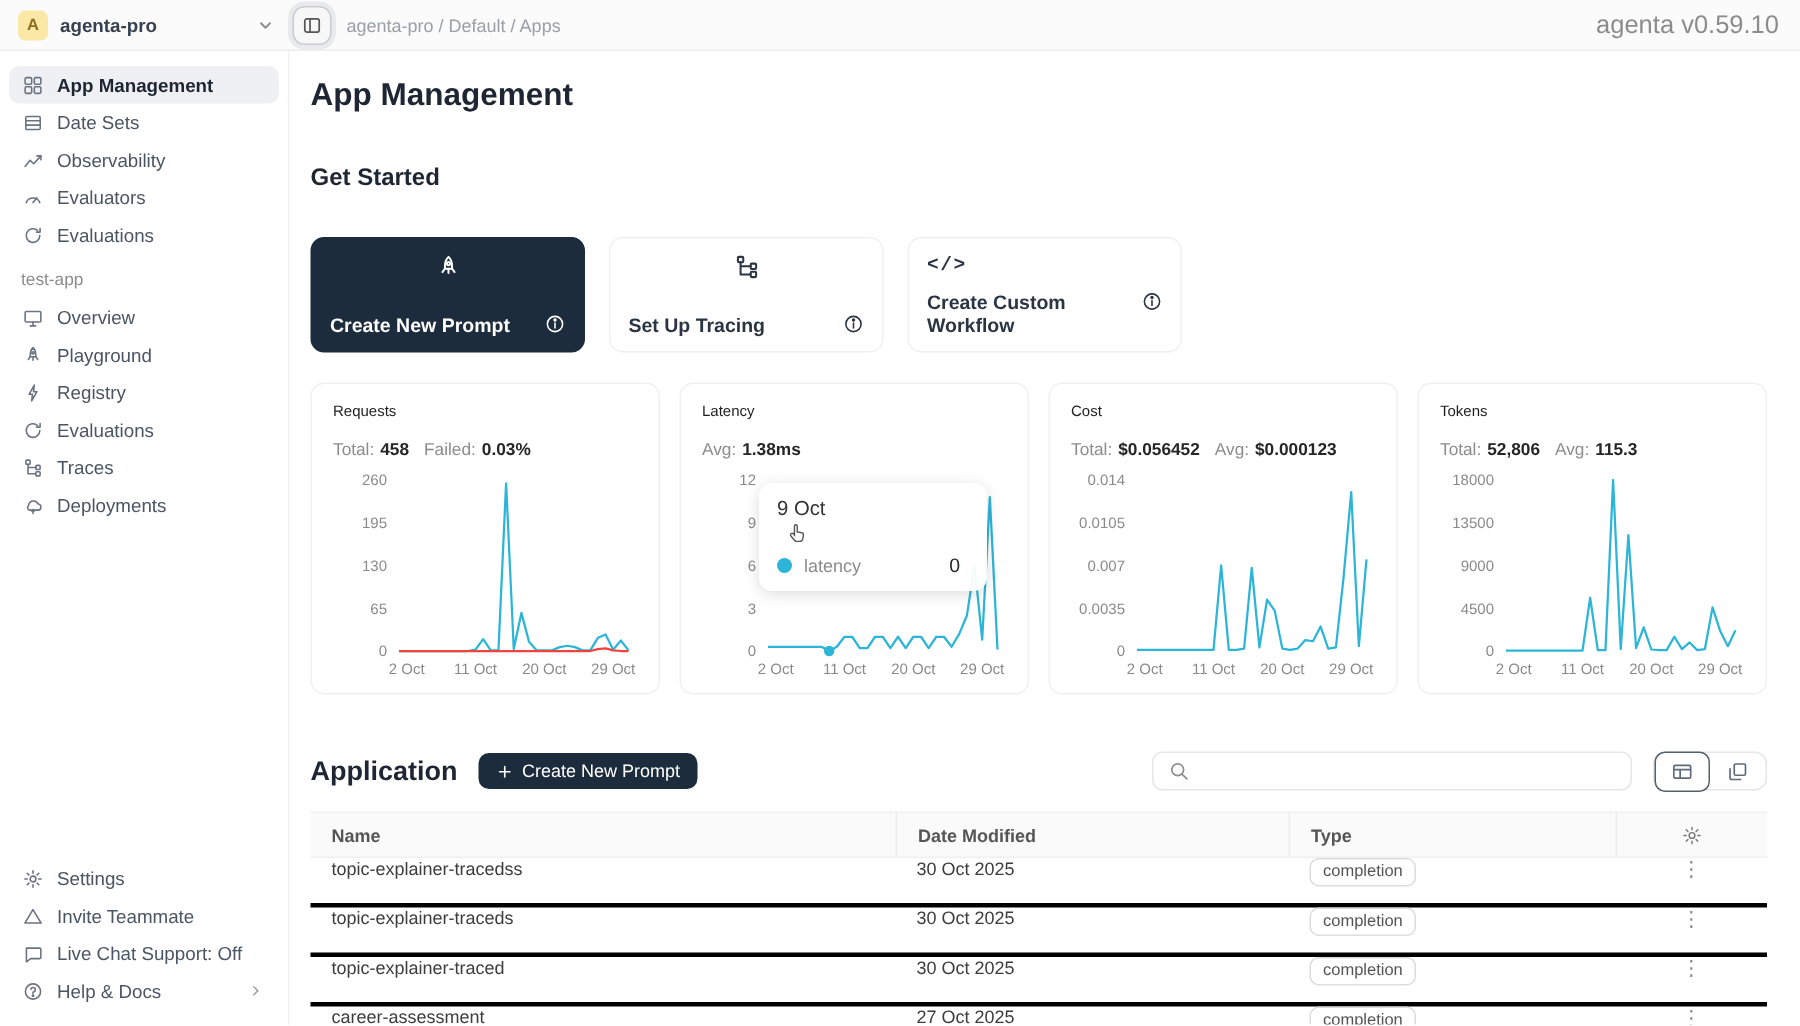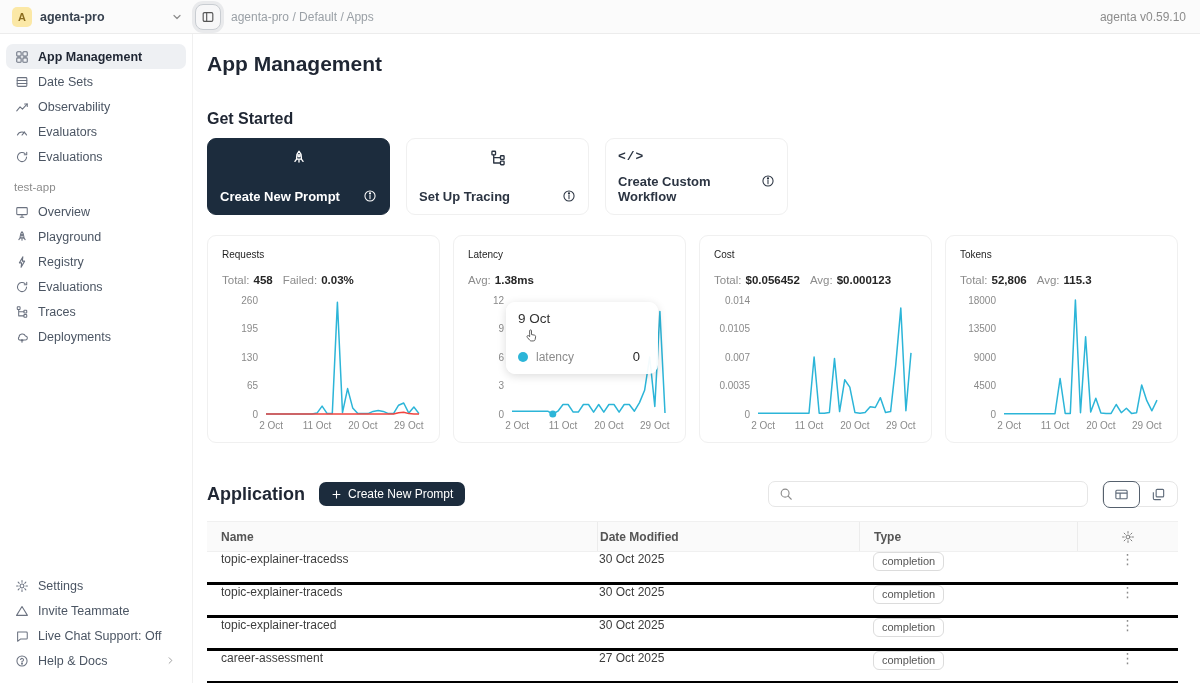--- a/index.html
+++ b/index.html
@@ -10,38 +10,38 @@
 
   
   .topbar { height:34px; display:flex; align-items:center; background:#fbfbfb; border-bottom:1px solid #ececec; }
   .topbar-left { width:193px; flex:0 0 auto; display:flex; align-items:center; padding:0 10px 0 12px; gap:8px; }
   .avatar { width:20px; height:20px; border-radius:5px; background:#fbe8a6; color:#8c6d1f; font-size:11px;
     font-weight:700; display:flex; align-items:center; justify-content:center; }
   .ws-name { font-size:12.5px; font-weight:600; color:#37414f; flex:1; }
   .panel-btn { width:26px; height:26px; margin-left:2px; border-radius:8px; border:1px solid #c9cdd2;
     box-shadow:0 0 0 3px #e9eaec; background:#f7f7f8; display:flex; align-items:center; justify-content:center; color:#555; }
   .breadcrumb { font-size:12px; color:#9aa0a6; margin-left:10px; flex:1; }
-  .version { font-size:12px; color:#8c8c8c; padding-right:14px; }
+  .version { font-size:17px; color:#8c8c8c; padding-right:14px; }
 
   
   .shell { display:flex; height:649px; }
   .sidebar { width:193px; flex:0 0 auto; border-right:1px solid #f0f0f0; padding:10px 6px 6px 6px;
     display:flex; flex-direction:column; }
   .side-item { display:flex; align-items:center; gap:9px; height:25px; padding:0 8px; border-radius:7px;
     font-size:12.5px; color:#4b5563; cursor:pointer; }
   .side-item .icon { color:#6b7280; width:15px; }
   .side-item.active { background:#eef0f3; color:#1f2633; font-weight:600; }
   .side-section { font-size:11.5px; color:#8c8c8c; padding:12px 8px 6px 8px; }
   .side-footer { margin-top:auto; padding-bottom:4px; }
   .side-item .chev-right { margin-left:auto; color:#8c8c8c; }
 
   
   .main { flex:1; padding:18px 22px 0 14px; overflow:hidden; }
   .h1 { font-size:21px; font-weight:600; color:#1f2633; margin-bottom:34px; }
-  .h2 { font-size:16px; font-weight:600; color:#1f2633; margin-bottom:10px; }
+  .h2 { font-size:16px; font-weight:600; color:#1f2633; margin-bottom:30px; }
 
   
   .gs-row { display:flex; gap:16px; margin-bottom:20px; }
   .gs-card { width:183px; height:77px; border-radius:9px; border:1px solid #f0f0f0; background:#fff;
     padding:10px 12px; display:flex; flex-direction:column; justify-content:space-between; cursor:pointer; }
   .gs-card .gs-label-row { display:flex; align-items:flex-start; justify-content:space-between; }
   .gs-card .gs-label { font-size:13px; font-weight:600; color:#2b3442; }
   .gs-card .icon { color:#2b3442; }
   .gs-card.dark { background:#1c2c3d; border-color:#1c2c3d; }
   .gs-card.dark .gs-label { color:#fff; }
@@ -77,21 +77,21 @@
   .view-toggle { display:flex; align-items:center; border:1px solid #e6e6e6; border-radius:8px; height:26px; overflow:visible; }
   .vt-btn { width:37px; height:26px; display:flex; align-items:center; justify-content:center; color:#5f6b7a; cursor:pointer; }
   .vt-btn.selected { border:1.5px solid #55606d; border-radius:7px; height:27px; margin:-1px 0; background:#fff; }
 
   
   .table { border-top:1px solid #f0f0f0; }
   .t-head { display:flex; align-items:center; height:30px; background:#fafafa; border-bottom:1px solid #f0f0f0;
     font-size:12px; font-weight:600; color:#555; }
   .t-row { display:flex; align-items:flex-start; height:33px; border-bottom:3px solid #000000; font-size:12px; color:#3d3d3d; cursor:pointer; }
   .c-name { width:390px; padding-left:14px; }
-  .c-date { width:262px; padding-left:2px; }
+  .c-date { width:262px; padding-left:14px; }
   .c-type { width:218px; padding-left:14px; }
   .c-act  { flex:1; display:flex; justify-content:center; align-items:center; color:#777; }
   .t-head .c-date, .t-head .c-type { border-left:1px solid #ececec; height:100%; display:flex; align-items:center; }
   .t-head .c-act { border-left:1px solid #ececec; height:100%; }
   .badge { display:inline-block; border:1px solid #dcdcdc; border-radius:6px; padding:2px 8px 3px 8px;
     font-size:11px; color:#555; background:#fff; }
   .dots { font-size:14px; color:#8c8c8c; cursor:pointer; line-height:1; }
 </style>
 </head>
 <body>

